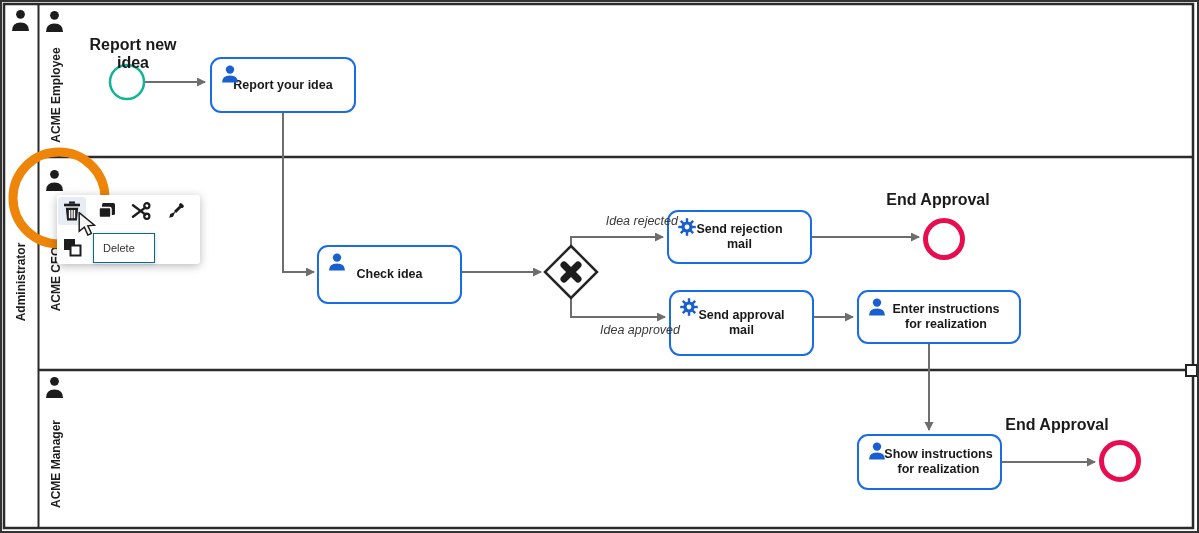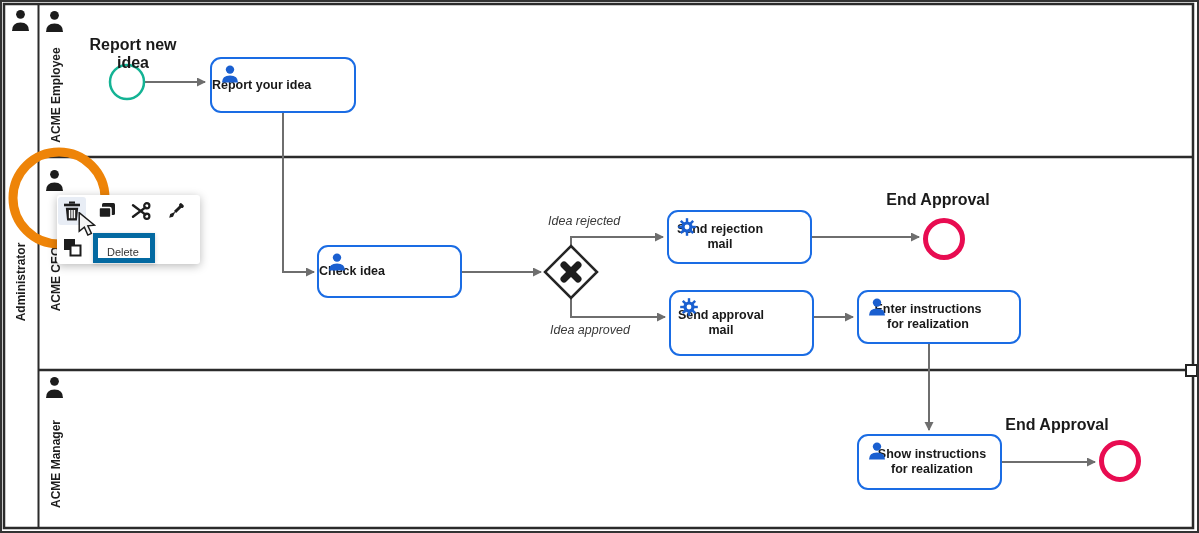--- a/index.html
+++ b/index.html
@@ -4,49 +4,49 @@
 <style>
   * { margin:0; padding:0; box-sizing:border-box; }
   body { background:#fff; font-family:"Liberation Sans", sans-serif; }
   .screen { position:relative; width:1199px; height:533px; background:#fff;
             border:2px solid #333; overflow:hidden; }
   .layer { position:absolute; left:0; top:0; width:1199px; height:533px; }
   svg { display:block; }
 
   
   .task { position:absolute; background:#fff; border:2px solid #1a6ce4; border-radius:11px;
-          display:flex; align-items:center; text-align:center;
+          display:flex; align-items:center; justify-content:center; text-align:center;
           font-size:12.5px; font-weight:bold; color:#191919; line-height:15px; z-index:3; }
   .task .lbl { max-width:110px; }
   .task-icon { position:absolute; left:8px; top:5px; width:20px; height:20px; }
 
   
   .flabel { position:absolute; width:120px; text-align:center; font-size:16px;
             font-weight:bold; color:#1a1a1a; z-index:3; }
-  .cond  { position:absolute; width:130px; text-align:left; font-size:12.5px;
+  .cond  { position:absolute; width:130px; text-align:right; font-size:12.5px;
            font-style:italic; font-weight:normal; color:#3a3a3a; z-index:3; }
 
   
   .vlabel { position:absolute; width:150px; height:16px; text-align:center; font-size:12px;
             font-weight:bold; color:#1c1c1c; transform:rotate(-90deg); z-index:2; white-space:nowrap; }
 
   .lane-icon { position:absolute; width:19px; height:23px; z-index:2; }
 
   
   .ring { position:absolute; left:4px; top:143px; z-index:5; }
 
   
   .ctx { position:absolute; left:55px; top:193px; width:143px; height:69px; background:#fff;
          border-radius:3px; box-shadow:0 2px 10px rgba(0,0,0,0.28); z-index:10; }
   .ctx-btn { position:absolute; width:28px; height:28px; border-radius:3px;
              display:flex; align-items:center; justify-content:center; }
   .ctx-btn.sel { background:#e8edf5; }
 
   .tooltip { position:absolute; left:91px; top:231px; width:62px; height:30px; background:#fff;
-             border:5px solid #0369a1; box-shadow:0 1px 4px rgba(0,0,0,0.18);
+             border:1px solid #0369a1; box-shadow:0 1px 4px rgba(0,0,0,0.18);
              font-size:11px; color:#333; line-height:28px; padding-left:9px; z-index:11; }
 
   .cursor { position:absolute; left:76px; top:210px; z-index:12; }
 </style>
 </head>
 <body>
 
 <div class="screen">
 
   <svg class="layer" width="1199" height="533" style="z-index:1">
@@ -112,21 +112,21 @@
   <div class="vlabel" style="left:-20px; top:454px">ACME Manager</div>
 
   <div class="task" style="left:208px; top:55px; width:146px; height:56px">
     <svg class="task-icon" viewBox="0 0 20 20">
       <circle cx="10" cy="5.6" r="4.2" fill="#1a5fd0"></circle>
       <path d="M2,18.5 Q2,11.5 10,11.5 Q18,11.5 18,18.5 Z" fill="#1a5fd0"></path>
     </svg>
     <span class="lbl">Report your idea</span>
   </div>
 
-  <div class="task" style="left:315px; top:243px; width:145px; height:53px">
+  <div class="task" style="left:315px; top:243px; width:145px; height:59px">
     <svg class="task-icon" viewBox="0 0 20 20">
       <circle cx="10" cy="5.6" r="4.2" fill="#1a5fd0"></circle>
       <path d="M2,18.5 Q2,11.5 10,11.5 Q18,11.5 18,18.5 Z" fill="#1a5fd0"></path>
     </svg>
     <span class="lbl">Check idea</span>
   </div>
 
   <div class="task" style="left:665px; top:208px; width:145px; height:54px">
     <svg class="task-icon" viewBox="0 0 20 20">
       <g fill="#1a5fd0">

